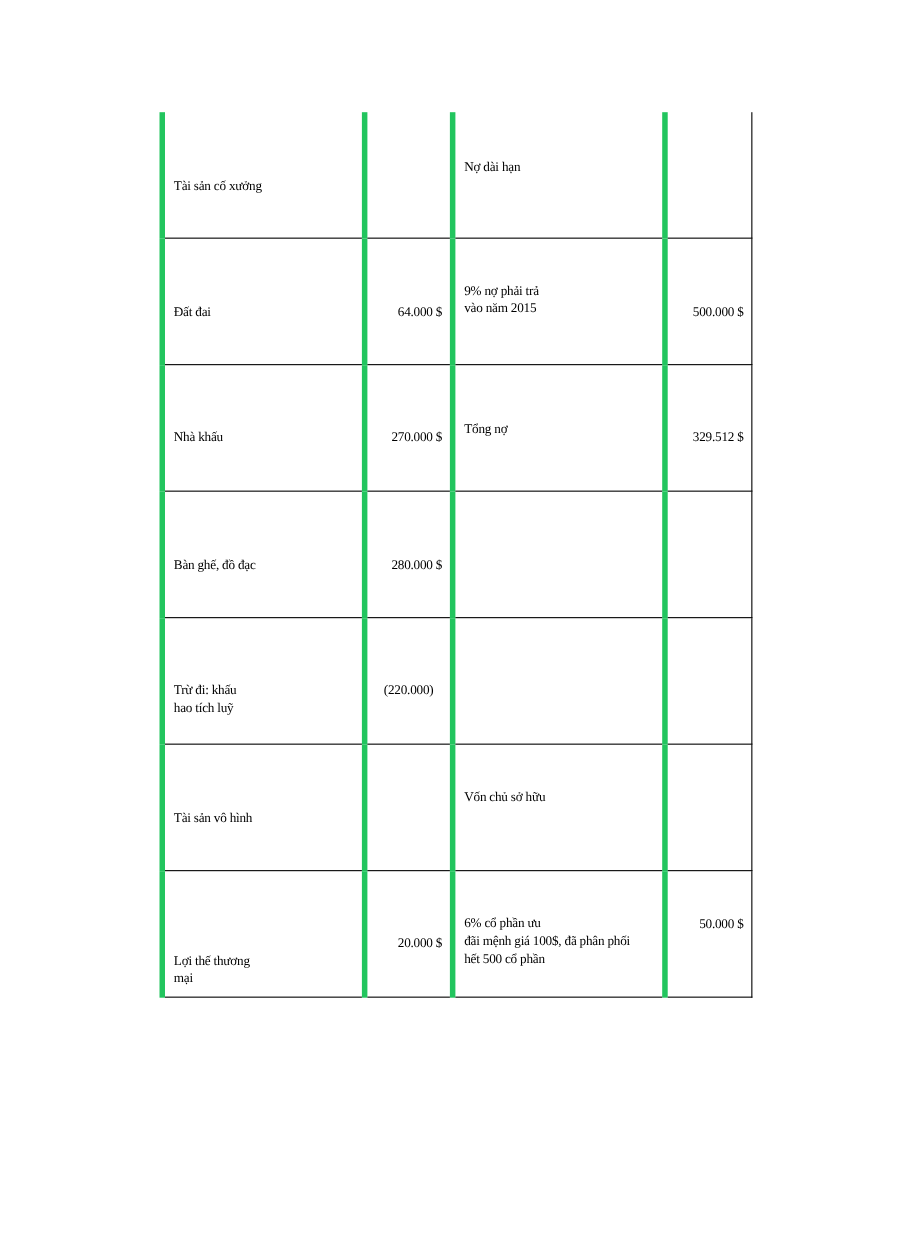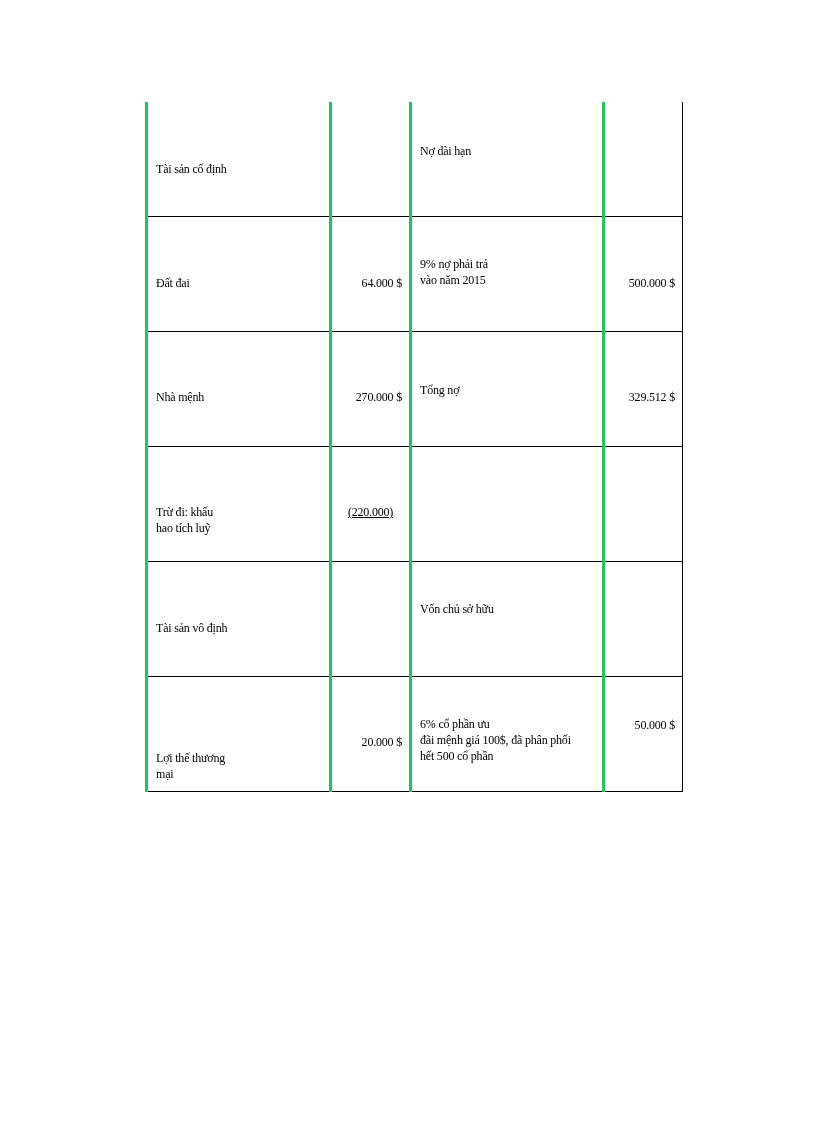--- a/index.html
+++ b/index.html
@@ -27,21 +27,21 @@
       top: 102px;
       border-collapse: collapse;
       table-layout: fixed;
       width: 536px;
     }
     table.balance col.c1 { width: 184px; }
     table.balance col.c2 { width: 80px; }
     table.balance col.c3 { width: 193px; }
     table.balance col.c4 { width: 79px; }
     table.balance td {
-      border-left: 3px solid #22c55e;
+      border-left: 5px solid #22c55e;
       border-right: 1px solid #000;
       border-bottom: 1px solid #000;
       height: 114px;
       padding: 0;
       vertical-align: top;
       position: relative;
       font-size: 12px;
       line-height: 16px;
       letter-spacing: -0.2px;
     }
@@ -57,39 +57,38 @@
     .num {
       position: absolute;
       right: 7px;
       white-space: nowrap;
       text-align: center;
     }
     .num.center {
       right: auto;
       left: 0; width: 100%;
       text-align: center;
-      text-decoration: underline;
     }
   </style>
 </head>
 <body>
 
 <div class="page">
   <table class="balance">
     <colgroup>
       <col class="c1">
         <col class="c2">
         <col class="c3">
         <col class="c4">
     </colgroup>
     <tbody>
 
       <tr>
         <td>
-          <span class="txt" style="top:59px">Tài sản cố định</span>
+          <span class="txt" style="top:59px">Tài sản cố xưởng</span>
         </td>
         <td>
           <span class="num" style="top:59px"></span>
         </td>
         <td>
           <span class="txt" style="top:41px">Nợ dài hạn</span>
         </td>
         <td>
           <span class="num" style="top:59px"></span>
         </td>
@@ -106,54 +105,68 @@
           <span class="txt" style="top:39px">9% nợ phải trả
 vào năm  2015</span>
         </td>
         <td>
           <span class="num" style="top:58px">500.000  $</span>
         </td>
       </tr>
 
       <tr>
         <td>
-          <span class="txt" style="top:57px">Nhà mệnh</span>
+          <span class="txt" style="top:57px">Nhà khấu</span>
         </td>
         <td>
           <span class="num" style="top:57px">270.000  $</span>
         </td>
         <td>
           <span class="txt" style="top:50px">Tổng nợ</span>
         </td>
         <td>
           <span class="num" style="top:57px">329.512  $</span>
         </td>
       </tr>
 
+      <tr>
+        <td>
+          <span class="txt" style="top:58px">Bàn ghế, đồ đạc</span>
+        </td>
+        <td>
+          <span class="num" style="top:58px">280.000  $</span>
+        </td>
+        <td>
+          <span class="txt" style="top:39px"></span>
+        </td>
+        <td>
+          <span class="num" style="top:58px"></span>
+        </td>
+      </tr>
 
       <tr>
         <td>
           <span class="txt" style="top:57px">Trừ đi: khấu
 hao tích luỹ</span>
         </td>
         <td>
           <span class="num center" style="top:57px">(220.000)</span>
         </td>
         <td>
           <span class="txt" style="top:39px"></span>
         </td>
         <td>
           <span class="num" style="top:57px"></span>
         </td>
       </tr>
 
 
       <tr>
         <td>
-          <span class="txt" style="top:58px">Tài sản vô định</span>
+          <span class="txt" style="top:58px">Tài sản vô hình</span>
         </td>
         <td>
           <span class="num" style="top:58px"></span>
         </td>
         <td>
           <span class="txt" style="top:39px">Vốn chủ sở hữu</span>
         </td>
         <td>
           <span class="num" style="top:58px"></span>
         </td>

